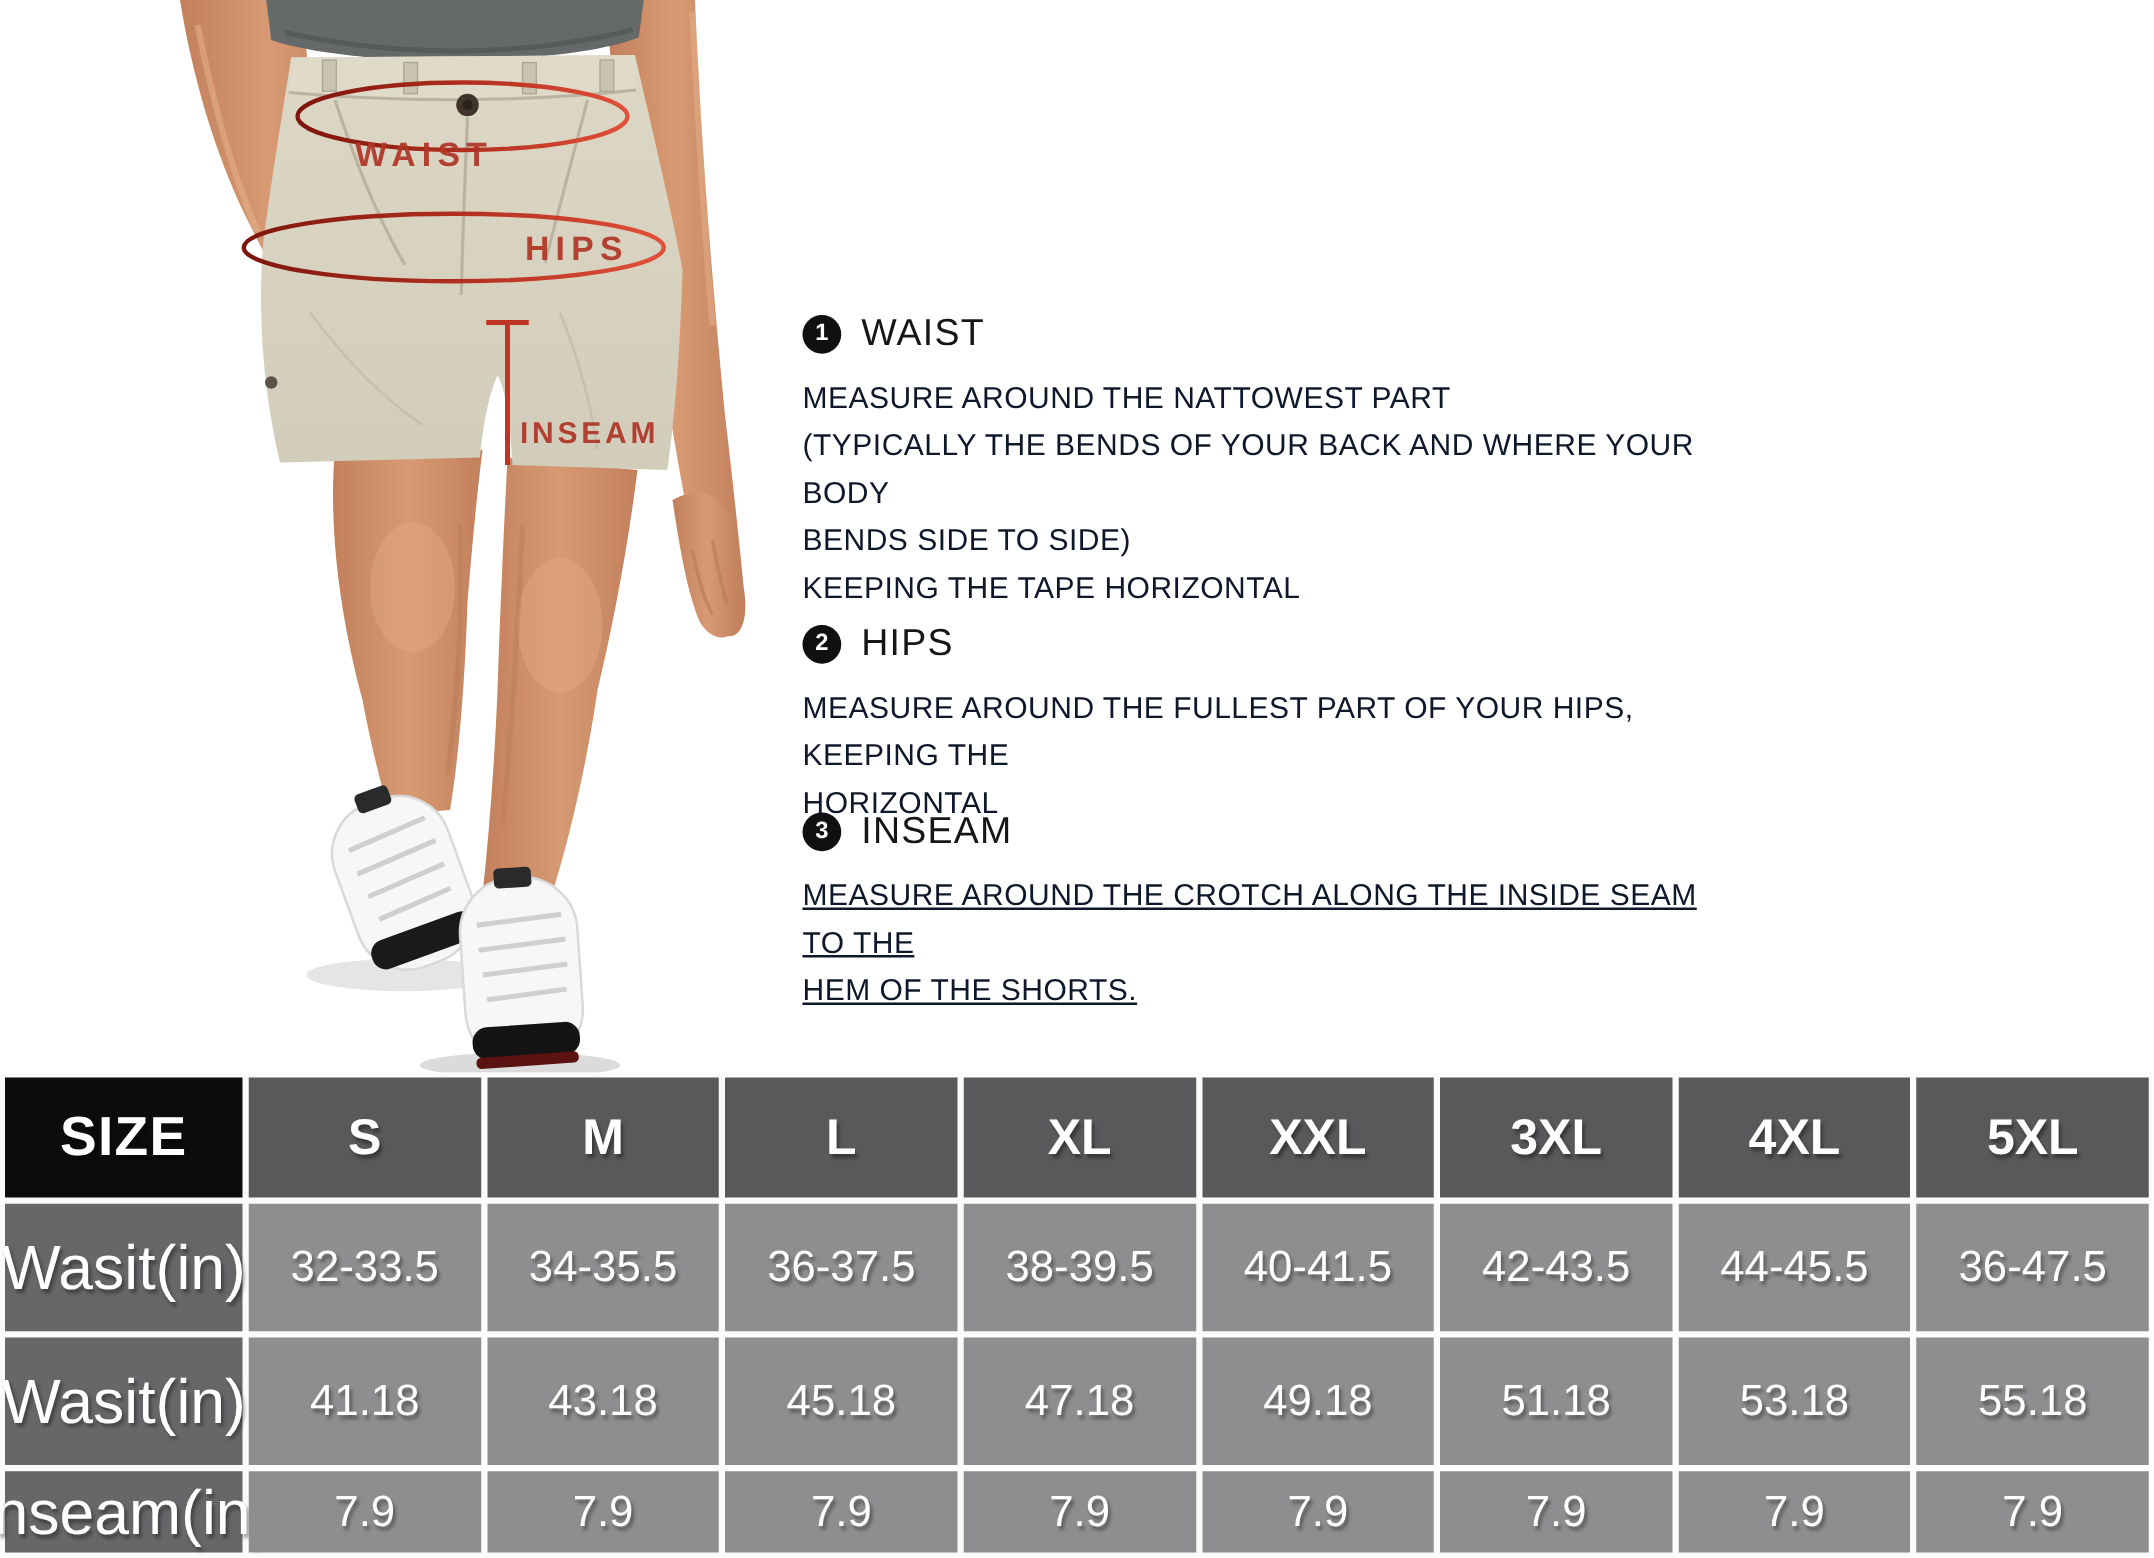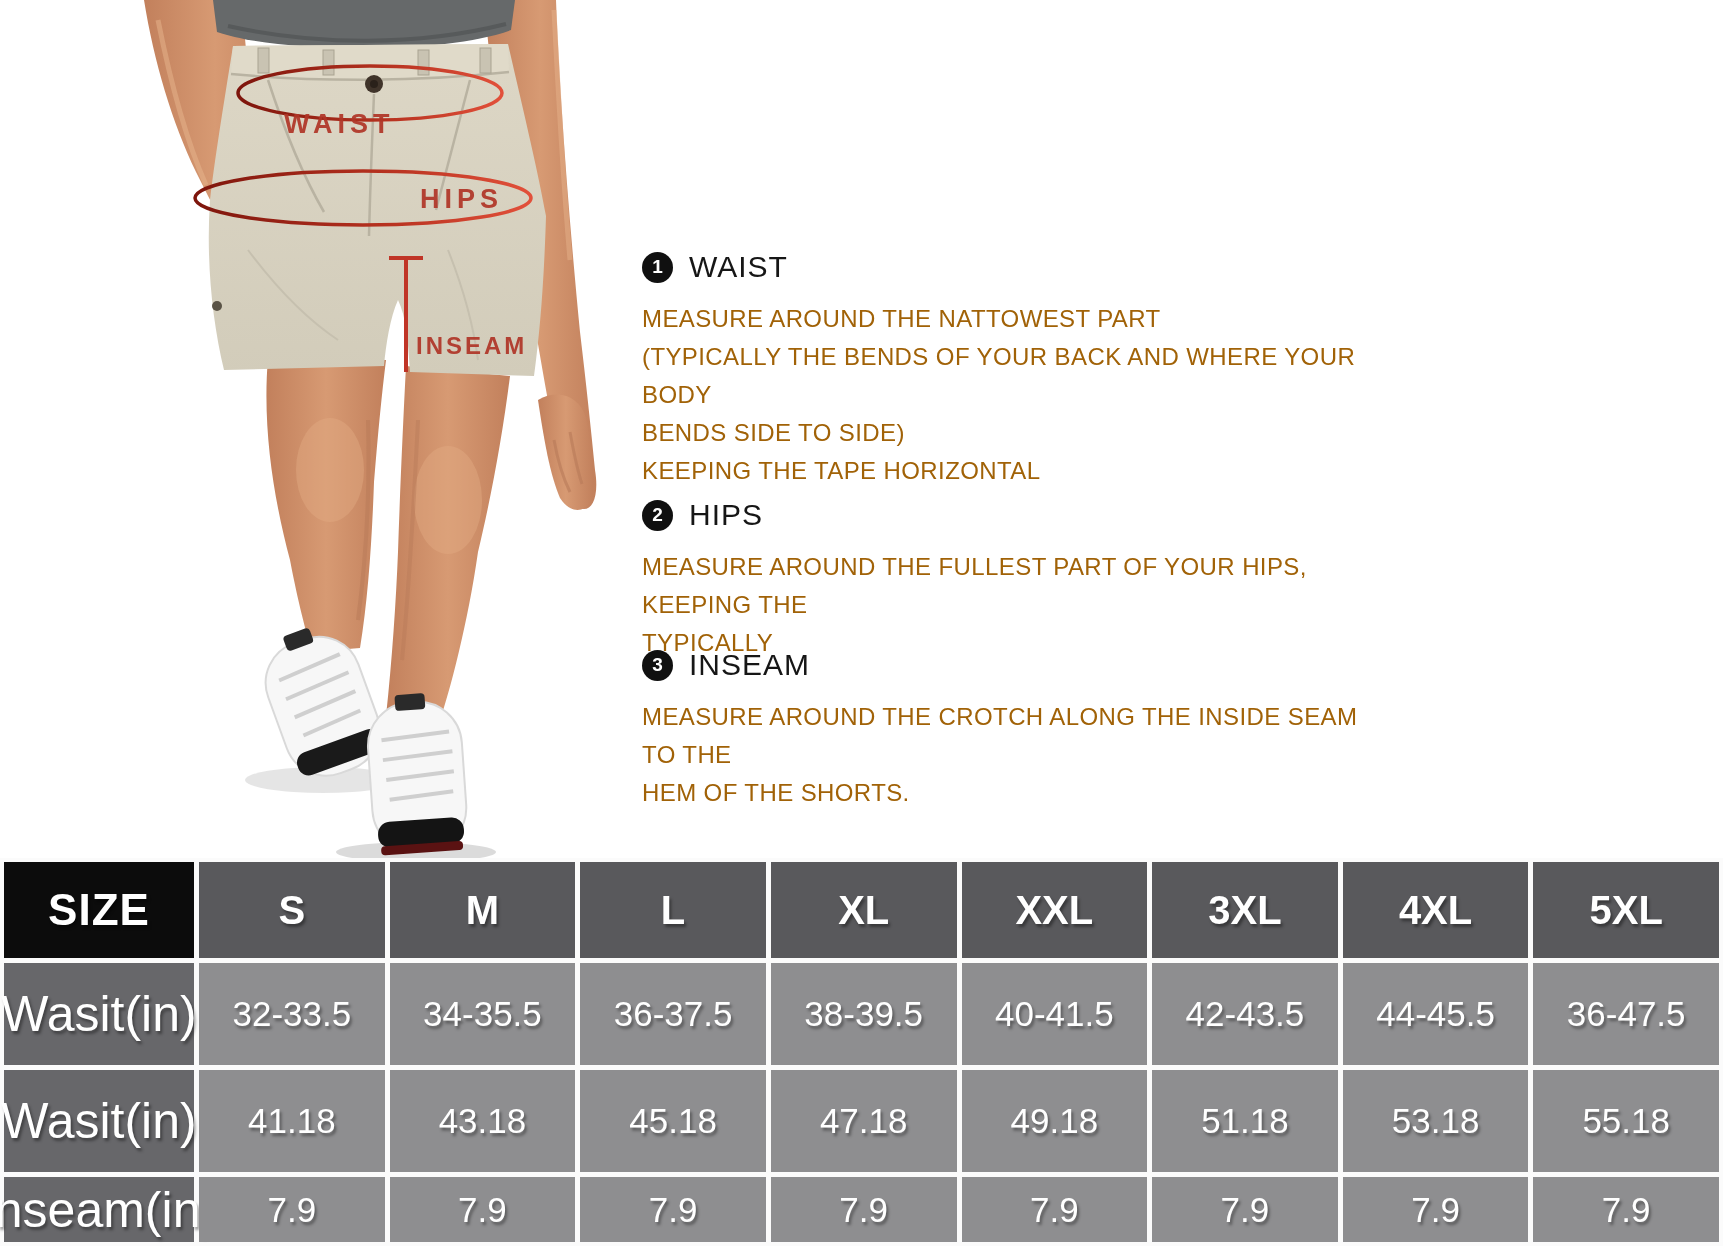--- a/index.html
+++ b/index.html
@@ -19,22 +19,22 @@
   .instr-block.b1 { top:250px; }
   .instr-block.b2 { top:498px; }
   .instr-block.b3 { top:648px; }
   .instr-head { display:flex; align-items:center; gap:16px; margin-bottom:16px; }
   .bullet {
     width:31px; height:31px; border-radius:50%; background:#101010; color:#fff;
     display:flex; align-items:center; justify-content:center;
     font-size:19px; font-weight:bold; flex:0 0 auto;
   }
   .instr-title { font-size:30px; letter-spacing:1px; color:#161616; }
-  .instr-lines { font-size:24px; line-height:38px; letter-spacing:0.4px; color:#a16207; }
-  .b3 .instr-lines { margin-top:3px; }
+  .instr-lines { font-size:24px; line-height:38px; letter-spacing:0.4px; color:#0f172a; }
+  .b3 .instr-lines { margin-top:3px;text-decoration:underline; }
 
   
   .size-chart {
     position:absolute; left:0; top:858px; width:1723px; height:388px;
     background:#fbfbfb; padding:4px;
     display:grid;
     grid-template-columns:190px repeat(8, 1fr);
     grid-template-rows:96px 102px 102px 65px;
     gap:5px;
   }
@@ -175,21 +175,21 @@
       </div>
     </div>
 
     <div class="instr-block b2">
       <div class="instr-head">
         <span class="bullet">2</span>
         <span class="instr-title">HIPS</span>
       </div>
       <div class="instr-lines">
         <div>MEASURE AROUND THE FULLEST PART OF YOUR HIPS, KEEPING THE</div>
-        <div>TYPICALLY</div>
+        <div>HORIZONTAL</div>
       </div>
     </div>
 
     <div class="instr-block b3">
       <div class="instr-head">
         <span class="bullet">3</span>
         <span class="instr-title">INSEAM</span>
       </div>
       <div class="instr-lines">
         <div>MEASURE AROUND THE CROTCH ALONG THE INSIDE SEAM TO THE</div>

